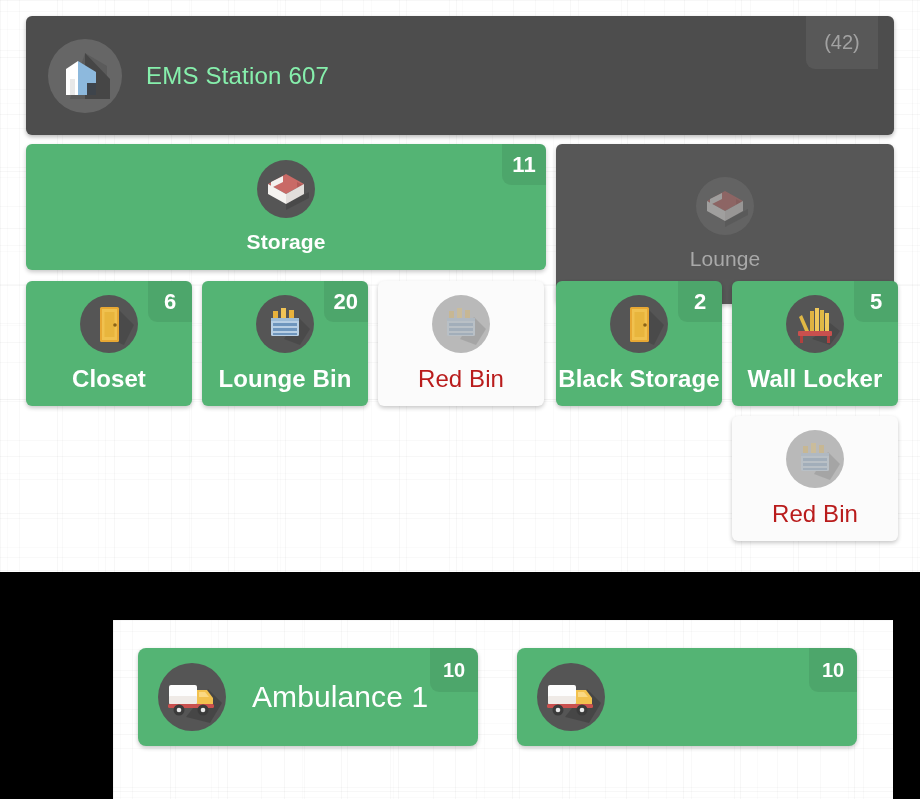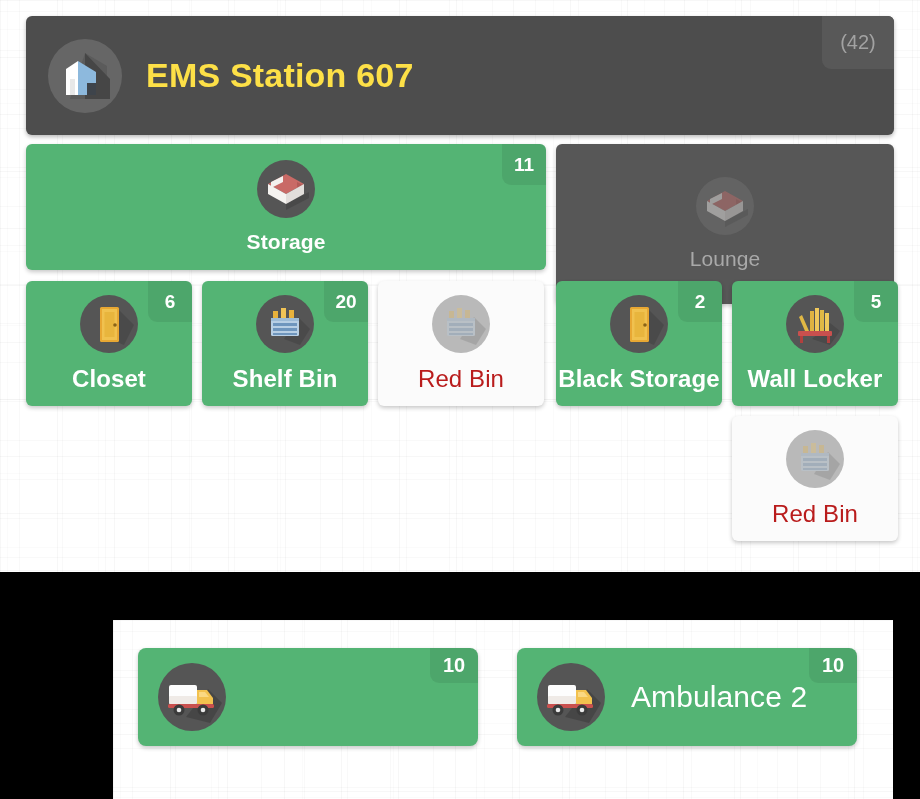--- a/index.html
+++ b/index.html
@@ -83,30 +83,30 @@
     border-radius: 50%;
     background: #666666;
     flex: 0 0 auto;
     position: relative;
     overflow: hidden;
   }
   .station-icon svg { position: absolute; left: 0; top: 0; }
 
   .station-title {
     margin-left: 24px;
-    color: #fde047;
-    font-size: 34px;
-    font-weight: 700;
+    color: #86efac;
+    font-size: 24px;
+    font-weight: 400;
     letter-spacing: 0.2px;
     white-space: nowrap;
   }
 
   .hdr-badge {
     position: absolute;
-    right: 0; top: 0;
+    right: 16px; top: 0;
     min-width: 72px;
     height: 53px;
     background: #585858;
     border-bottom-left-radius: 9px;
     color: #a2a2a2;
     font-size: 20px;
     display: flex;
     align-items: center;
     justify-content: center;
     padding: 0 14px;
@@ -126,21 +126,21 @@
   .card .badge {
     position: absolute;
     right: 0; top: 0;
     min-width: 44px;
     height: 41px;
     border-bottom-left-radius: 9px;
     display: flex;
     align-items: center;
     justify-content: center;
     padding: 0 10px;
-    font-size: 19px;
+    font-size: 22px;
     font-weight: 700;
     color: #ffffff;
     background: rgba(0,0,0,0.075);
   }
 
   .card .card-body {
     position: absolute;
     left: 0; right: 0; top: 0; bottom: 0;
     display: flex;
     flex-direction: column;
@@ -187,21 +187,21 @@
   }
   .card.vehicle .card-icon { width: 68px; height: 68px; }
   .card.vehicle .card-label {
     margin-top: 0;
     margin-left: 26px;
     font-size: 30px;
     font-weight: 400;
     color: #ffffff;
   }
   .card.vehicle .badge {
-    min-width: 48px; height: 35px;
+    min-width: 48px; height: 44px;
     font-size: 20px;
     margin-left: 14px;
   }
 </style>
 </head>
 <body>
 
 <div id="app">
 
   <div id="top-panel" class="tiled">
@@ -280,21 +280,21 @@
     <rect x="17" y="16" width="5" height="7" fill="#e8b23c"></rect>
     <rect x="25" y="13" width="5" height="10" fill="#f0c356"></rect>
     <rect x="33" y="15" width="5" height="8" fill="#e8b23c"></rect>
     <rect x="15" y="23" width="28" height="18" rx="1.5" fill="#b8cfe4"></rect>
     <rect x="15" y="23" width="28" height="3" fill="#9dbbd6"></rect>
     <rect x="17" y="28" width="24" height="3" fill="#6f96bd"></rect>
     <rect x="17" y="33" width="24" height="3" fill="#6f96bd"></rect>
     <rect x="17" y="38" width="24" height="2" fill="#6f96bd"></rect>
   </svg>
 </div>
-            <div class="card-label">Shelf Bin</div>
+            <div class="card-label">Lounge Bin</div>
           </div>
           <div class="badge">20</div>
         </div>
         <div class="card empty" style="left: 378px; top: 281px; width: 166px; height: 125px;">
           <div class="card-body">
             <div class="card-icon">
   <svg viewBox="0 0 58 58">
     <path d="M42 22 L54 34 L44 50 L28 44 Z" fill="#3f3f3f" opacity="0.5"></path>
     <rect x="17" y="16" width="5" height="7" fill="#e8b23c"></rect>
     <rect x="25" y="13" width="5" height="10" fill="#f0c356"></rect>
@@ -377,39 +377,39 @@
     <rect x="11" y="33" width="28" height="8" rx="1" fill="#efeae6"></rect>
     <path d="M39 27 L49 27 L55 35 L55 41 L39 41 Z" fill="#f2c14e"></path>
     <path d="M41 29 L47 29 L51 34 L41 34 Z" fill="#fad882"></path>
     <rect x="10" y="41" width="46" height="4" rx="1.5" fill="#c9504e"></rect>
     <circle cx="21" cy="47" r="5.5" fill="#3b3b3b"></circle>
     <circle cx="21" cy="47" r="2.3" fill="#e9e9e9"></circle>
     <circle cx="45" cy="47" r="5.5" fill="#3b3b3b"></circle>
     <circle cx="45" cy="47" r="2.3" fill="#e9e9e9"></circle>
   </svg>
 </div>
+            <div class="card-label">Ambulance 1</div>
           </div>
           <div class="badge">10</div>
         </div>
         <div class="card green vehicle" style="left: 404px; top: 28px; width: 340px; height: 98px;">
           <div class="card-body">
             <div class="card-icon">
   <svg viewBox="0 0 68 68">
     <path d="M50 26 L64 40 L52 60 L28 54 Z" fill="#3a3a3a" opacity="0.55"></path>
     <rect x="11" y="22" width="28" height="19" rx="2" fill="#fdfdfd"></rect>
     <rect x="11" y="33" width="28" height="8" rx="1" fill="#efeae6"></rect>
     <path d="M39 27 L49 27 L55 35 L55 41 L39 41 Z" fill="#f2c14e"></path>
     <path d="M41 29 L47 29 L51 34 L41 34 Z" fill="#fad882"></path>
     <rect x="10" y="41" width="46" height="4" rx="1.5" fill="#c9504e"></rect>
     <circle cx="21" cy="47" r="5.5" fill="#3b3b3b"></circle>
     <circle cx="21" cy="47" r="2.3" fill="#e9e9e9"></circle>
     <circle cx="45" cy="47" r="5.5" fill="#3b3b3b"></circle>
     <circle cx="45" cy="47" r="2.3" fill="#e9e9e9"></circle>
   </svg>
 </div>
-            <div class="card-label">Ambulance 2</div>
           </div>
           <div class="badge">10</div>
         </div>
       </div>
   </div>
 
 </div>
 
 </body></html>

